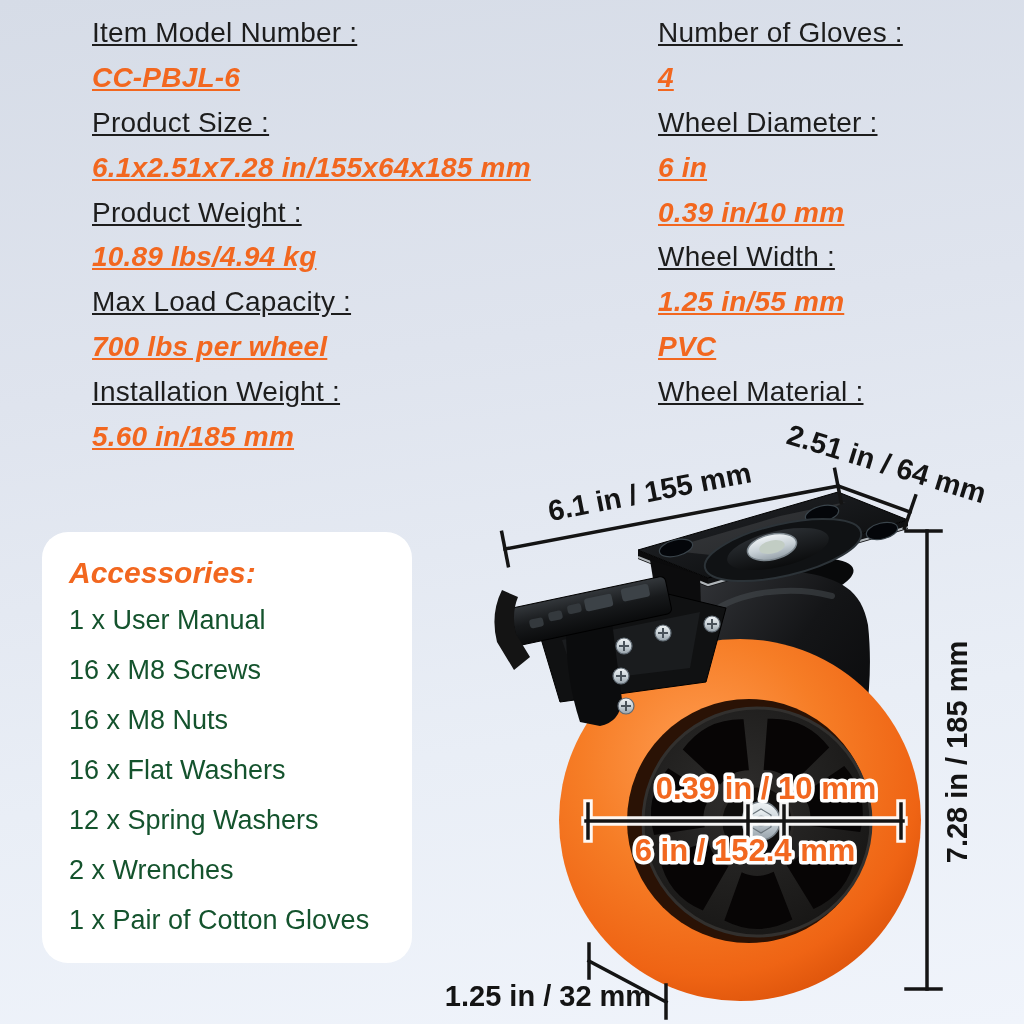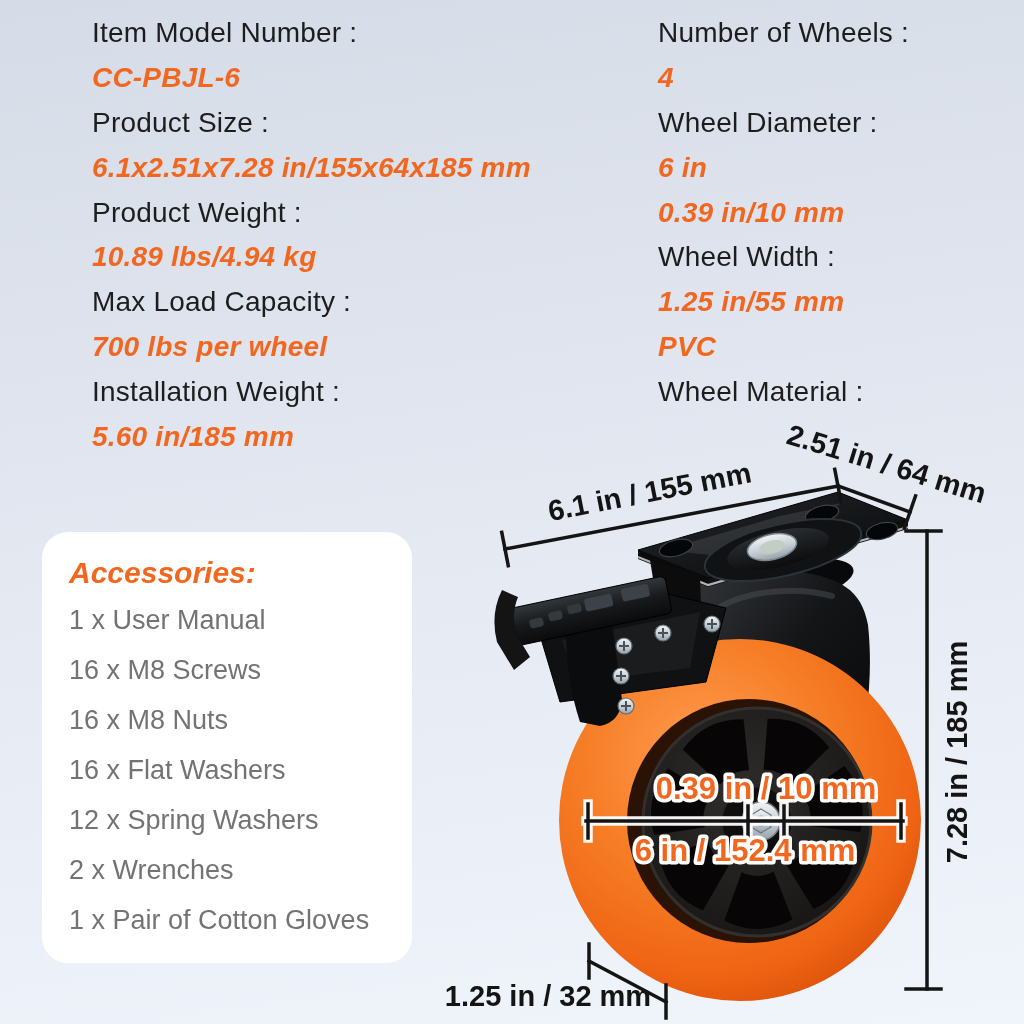--- a/index.html
+++ b/index.html
@@ -5,33 +5,33 @@
   html,body{margin:0;padding:0;}
   body{
     width:1024px;height:1024px;position:relative;overflow:hidden;
     background:linear-gradient(172deg,#d6dce7 0%,#dfe4ee 35%,#e9eef6 70%,#f0f4fb 100%);
     font-family:"Liberation Sans",sans-serif;
     -webkit-font-smoothing:antialiased;
   }
   .spec-col{position:absolute;top:11px;display:flex;flex-direction:column;}
   .spec-col.left{left:92px;}
   .spec-col.right{left:658px;}
-  .spec-line{height:44.8px;display:flex;align-items:center;white-space:nowrap;}
+  .spec-line{height:44.8px;display:flex;align-items:center;white-space:nowrap;text-decoration:underline;}
   .spec-label{font-size:28px;color:#1d1d1d;letter-spacing:.2px;}
   .spec-value{font-size:28px;font-weight:bold;font-style:italic;color:#f2671f;letter-spacing:.2px;}
   .acc-card{
     position:absolute;left:42px;top:532px;width:370px;height:431px;
     background:#ffffff;border-radius:26px;box-sizing:border-box;
   }
   .acc-title{
     position:absolute;left:27px;top:24px;
     font-size:30px;font-weight:bold;font-style:italic;color:#f2671f;
   }
   .acc-list{position:absolute;left:27px;top:63px;margin:0;padding:0;list-style:none;}
-  .acc-item{height:50px;display:flex;align-items:center;font-size:27px;color:#737373;white-space:nowrap;}
+  .acc-item{height:50px;display:flex;align-items:center;font-size:27px;color:#14532d;white-space:nowrap;}
   svg{position:absolute;left:0;top:0;}
   .dim-black{font-size:29px;font-weight:bold;fill:#141414;font-family:"Liberation Sans",sans-serif;}
   .dim-orange{
     font-size:31px;font-weight:bold;fill:#f2671f;font-family:"Liberation Sans",sans-serif;
     stroke:#ffffff;stroke-width:7px;paint-order:stroke;stroke-linejoin:round;
   }
   .dimline{stroke:#141414;stroke-width:3.5;stroke-linecap:square;}
   .dimcase{stroke:#ffffff;stroke-width:9.5;stroke-linecap:square;opacity:.95;}
 </style>
 </head>
@@ -44,21 +44,21 @@
   <div class="spec-line spec-value">6.1x2.51x7.28 in/155x64x185 mm</div>
   <div class="spec-line spec-label">Product Weight :</div>
   <div class="spec-line spec-value">10.89 lbs/4.94 kg</div>
   <div class="spec-line spec-label">Max Load Capacity :</div>
   <div class="spec-line spec-value">700 lbs per wheel</div>
   <div class="spec-line spec-label">Installation Weight :</div>
   <div class="spec-line spec-value">5.60 in/185 mm</div>
 </div>
 
 <div class="spec-col right">
-  <div class="spec-line spec-label">Number of Wheels :</div>
+  <div class="spec-line spec-label">Number of Gloves :</div>
   <div class="spec-line spec-value">4</div>
   <div class="spec-line spec-label">Wheel Diameter :</div>
   <div class="spec-line spec-value">6 in</div>
   <div class="spec-line spec-value">0.39 in/10 mm</div>
   <div class="spec-line spec-label">Wheel Width :</div>
   <div class="spec-line spec-value">1.25 in/55 mm</div>
   <div class="spec-line spec-value">PVC</div>
   <div class="spec-line spec-label">Wheel Material :</div>
 </div>
 

